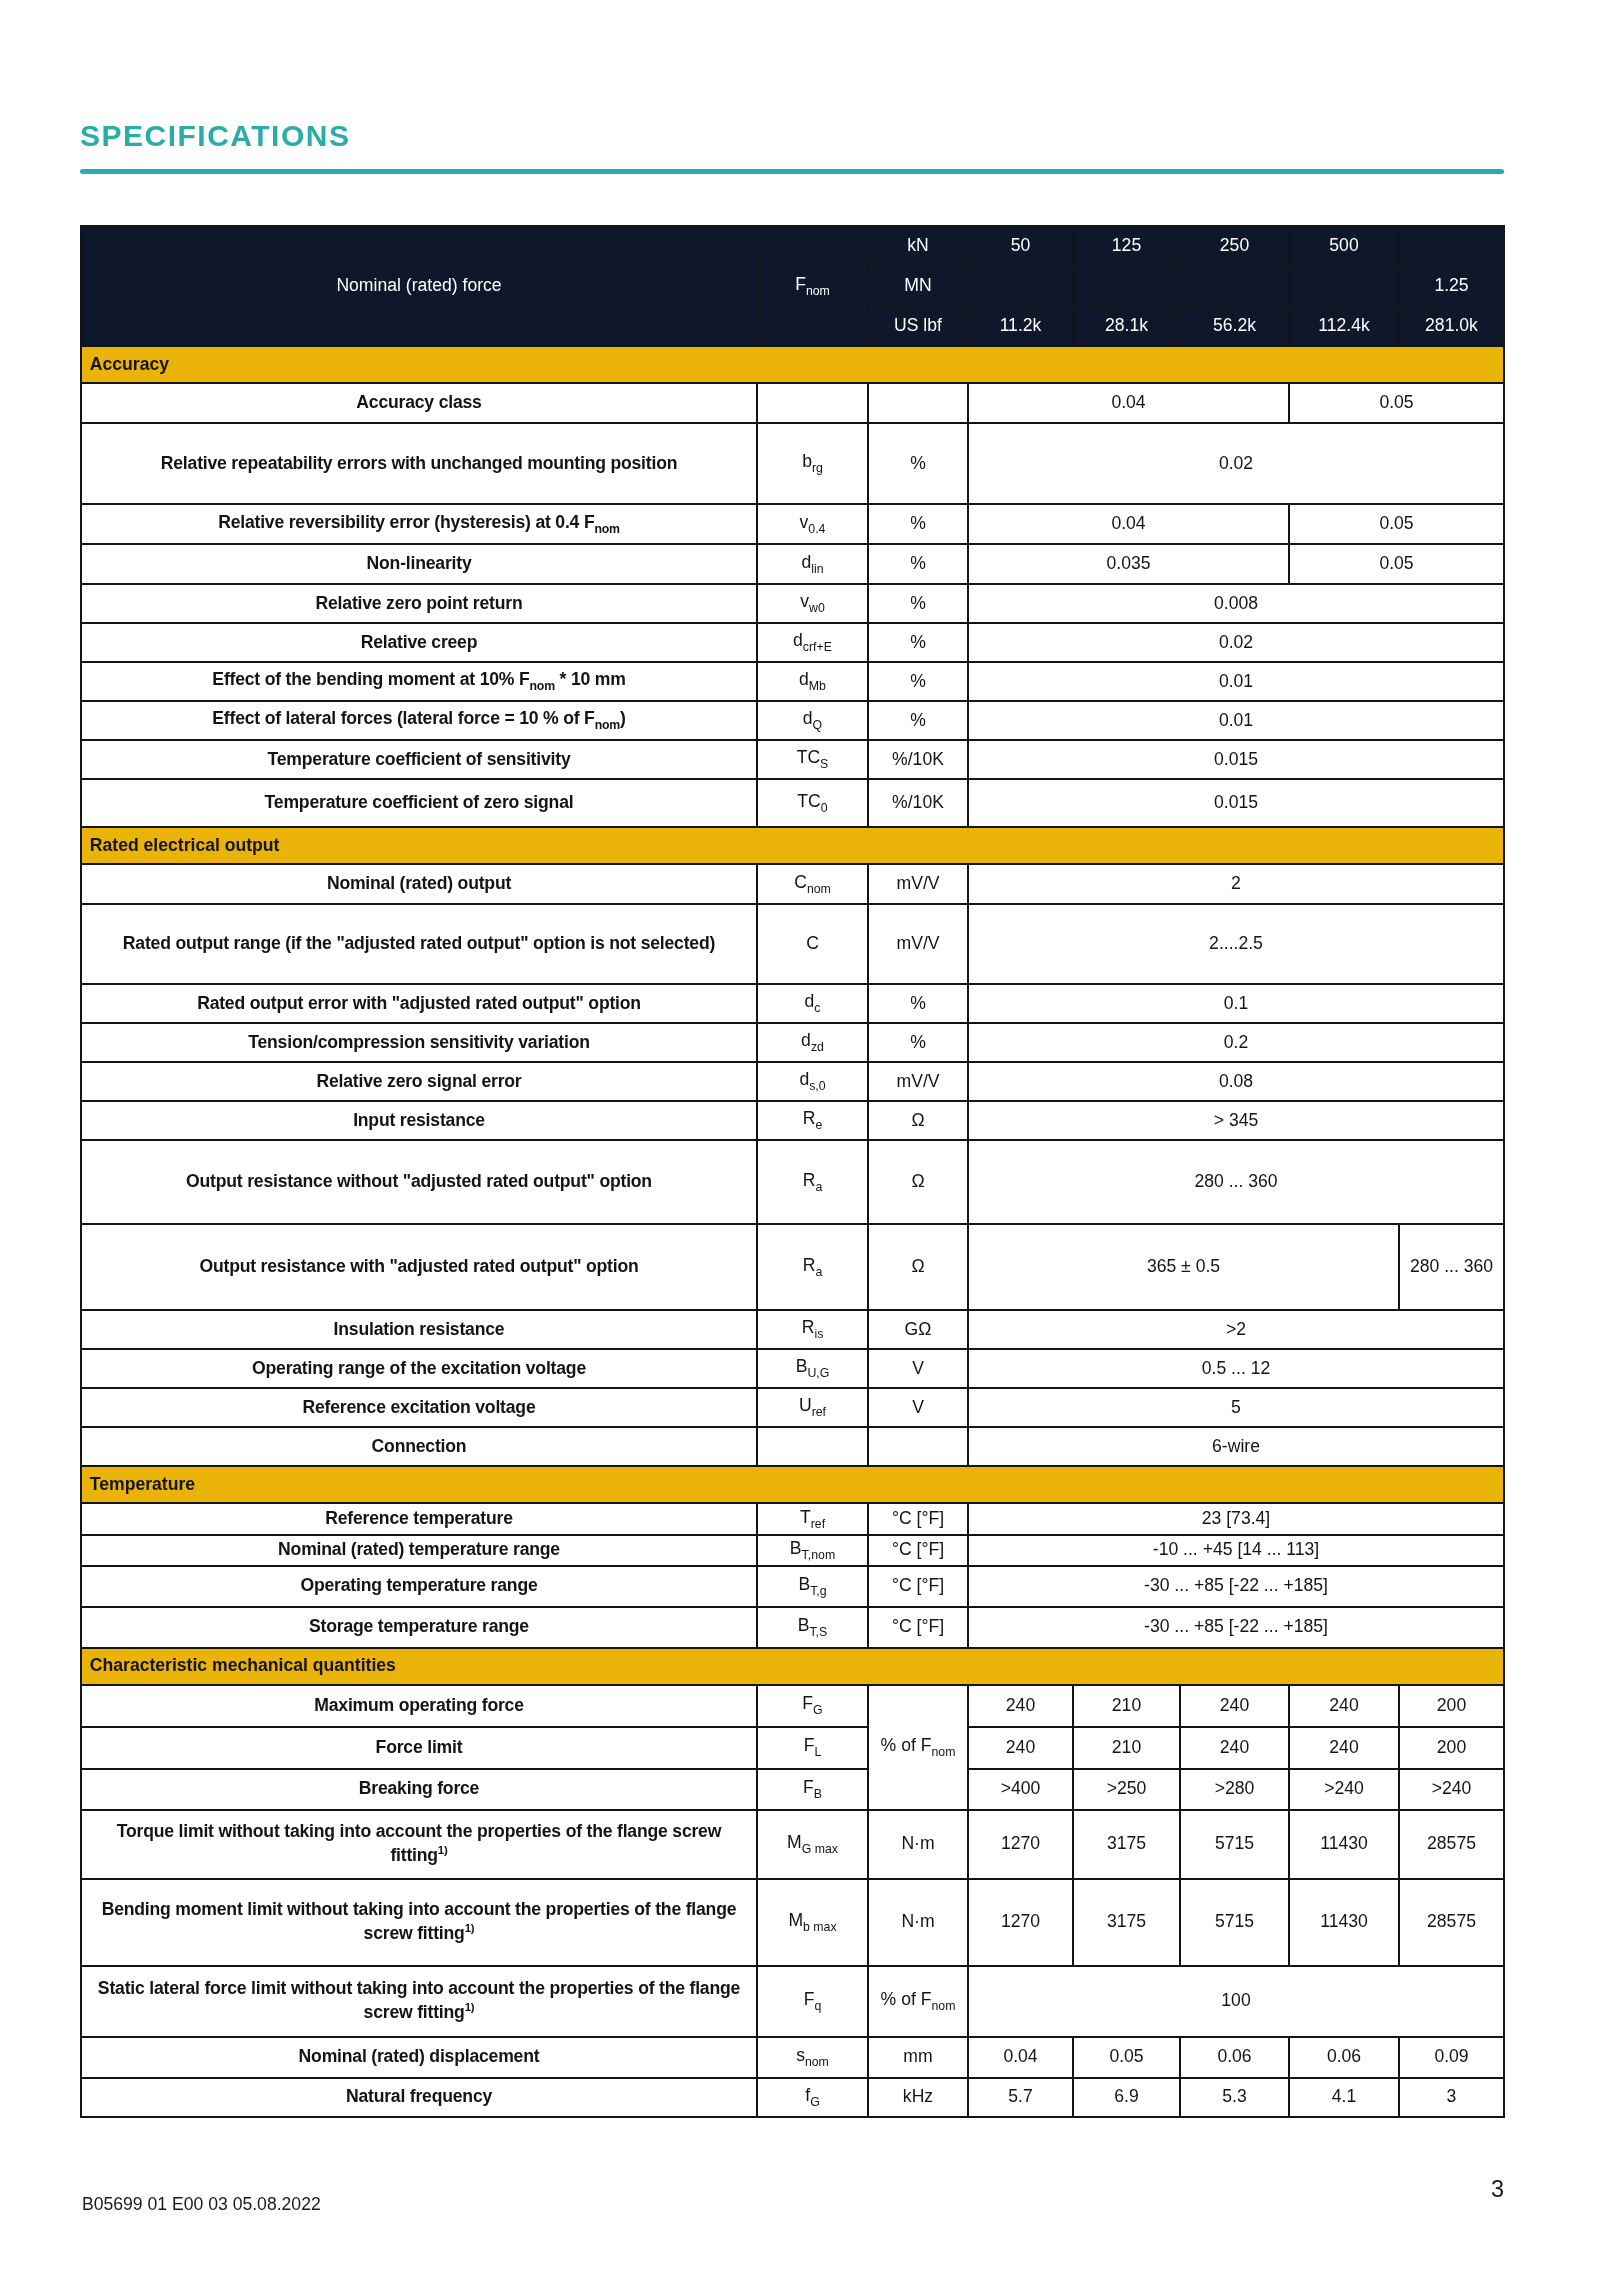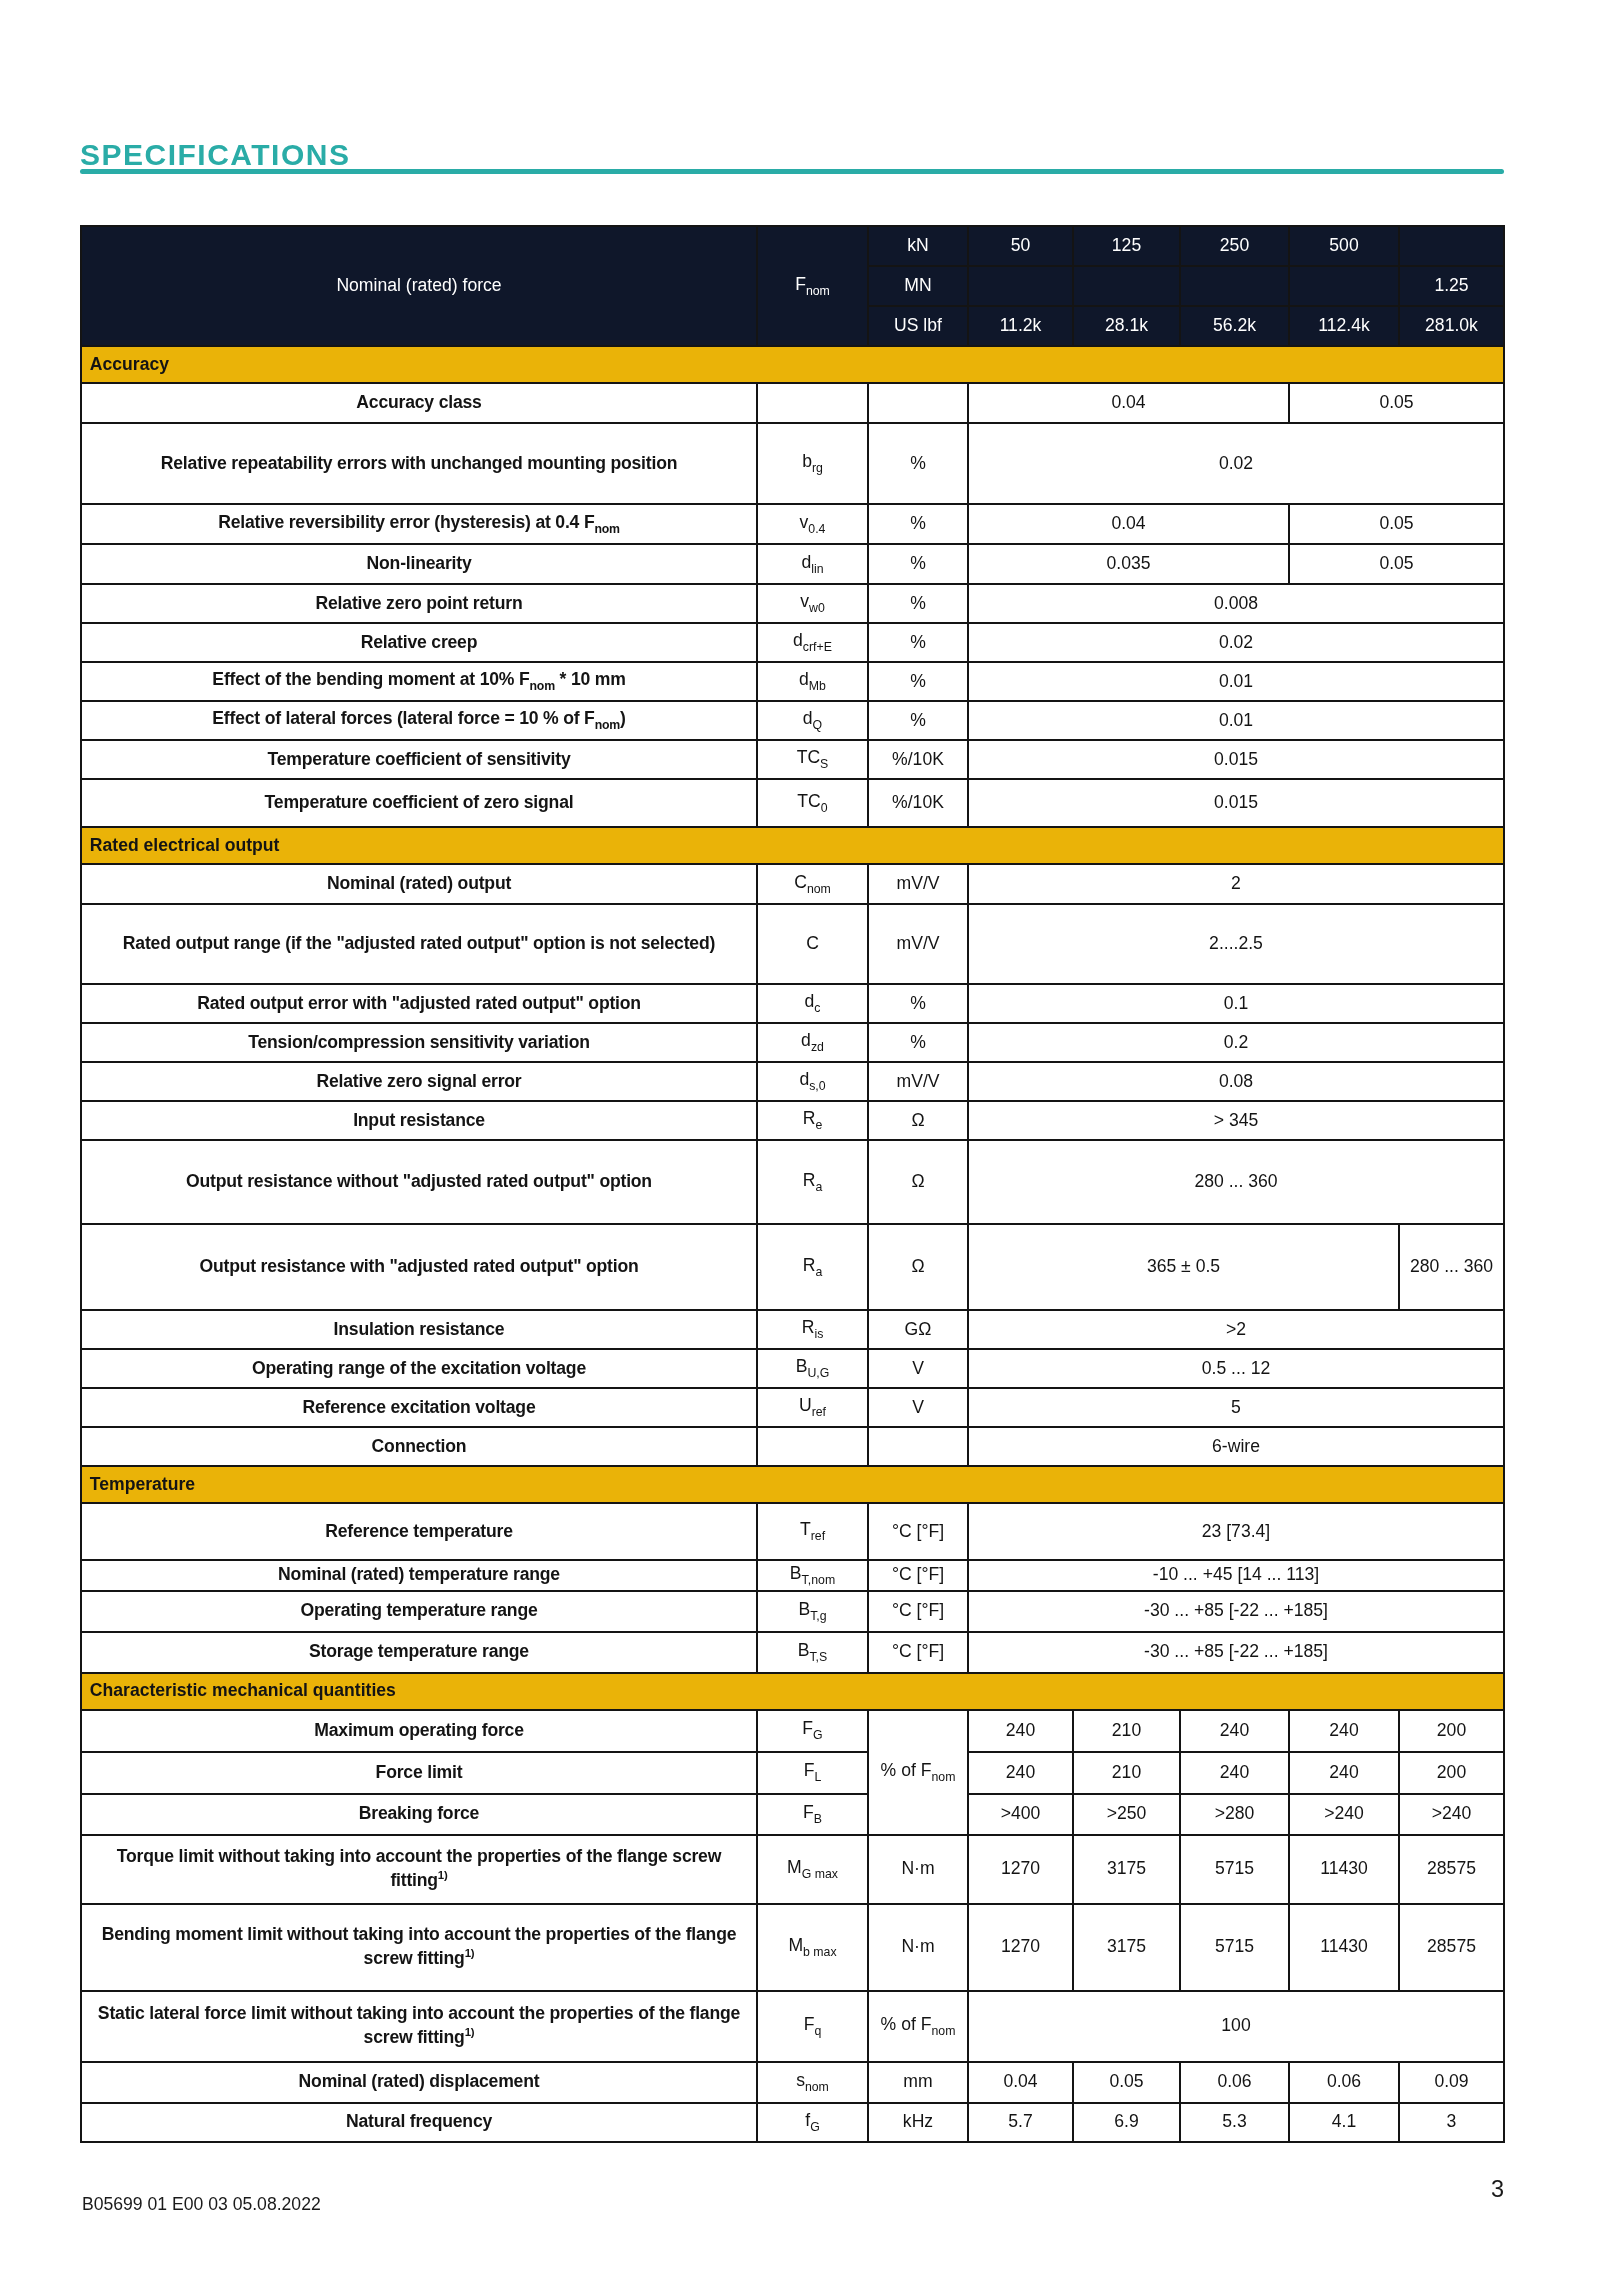--- a/index.html
+++ b/index.html
@@ -1,18 +1,18 @@
 <!DOCTYPE html>
 <html><head>
 <meta charset="utf-8">
 <style>
   html,body{margin:0;padding:0;background:#e8e8e8;}
   .page{position:relative;width:1621px;height:2293px;background:#ffffff;
         font-family:"Liberation Sans", sans-serif;color:#141414;overflow:hidden;}
-  .title{position:absolute;left:80px;top:138px;font-size:30px;font-weight:700;
+  .title{position:absolute;left:80px;top:119px;font-size:30px;font-weight:700;
          letter-spacing:1.5px;color:#2aaca7;}
   .rule{position:absolute;left:80px;top:169px;width:1424px;height:4.9px;
         background:#2aaca7;border-radius:2.9px;}
   table.spec{position:absolute;left:80px;top:225px;border-collapse:collapse;
              table-layout:fixed;border:2.9px solid #141414;}
   table.spec td{border:2px solid #141414;border-top-width:2.9px;border-bottom-width:2.9px;
      padding:2px 5.9px;font-size:17.6px;text-align:center;vertical-align:middle;
      line-height:1.25;overflow:hidden;}
   td.lbl{text-align:left;font-weight:700;padding:2.9px 7.8px;line-height:1.3;letter-spacing:-0.2px;}
   td.hc{background:#0f172a;color:#ffffff;font-weight:400;}
@@ -208,21 +208,21 @@
         </tr>
         <tr style="height: 39px;">
           <td class="lbl">Connection</td>
           <td class="sym"></td>
           <td class="unit"></td>
           <td class="val" colspan="5">6-wire</td>
         </tr>
         <tr class="band" style="height: 37px;">
           <td class="" colspan="8">Temperature</td>
         </tr>
-        <tr style="height: 57px; margin-top: 34px;">
+        <tr style="height: 32px; margin-top: 34px;">
           <td class="lbl">Reference temperature</td>
           <td class="sym">T<sub>ref</sub></td>
           <td class="unit">°C [°F]</td>
           <td class="val" colspan="5">23 [73.4]</td>
         </tr>
         <tr style="height: 29px;">
           <td class="lbl">Nominal (rated) temperature range</td>
           <td class="sym">B<sub>T,nom</sub></td>
           <td class="unit">°C [°F]</td>
           <td class="val" colspan="5">-10 ... +45 [14 ... 113]</td>

